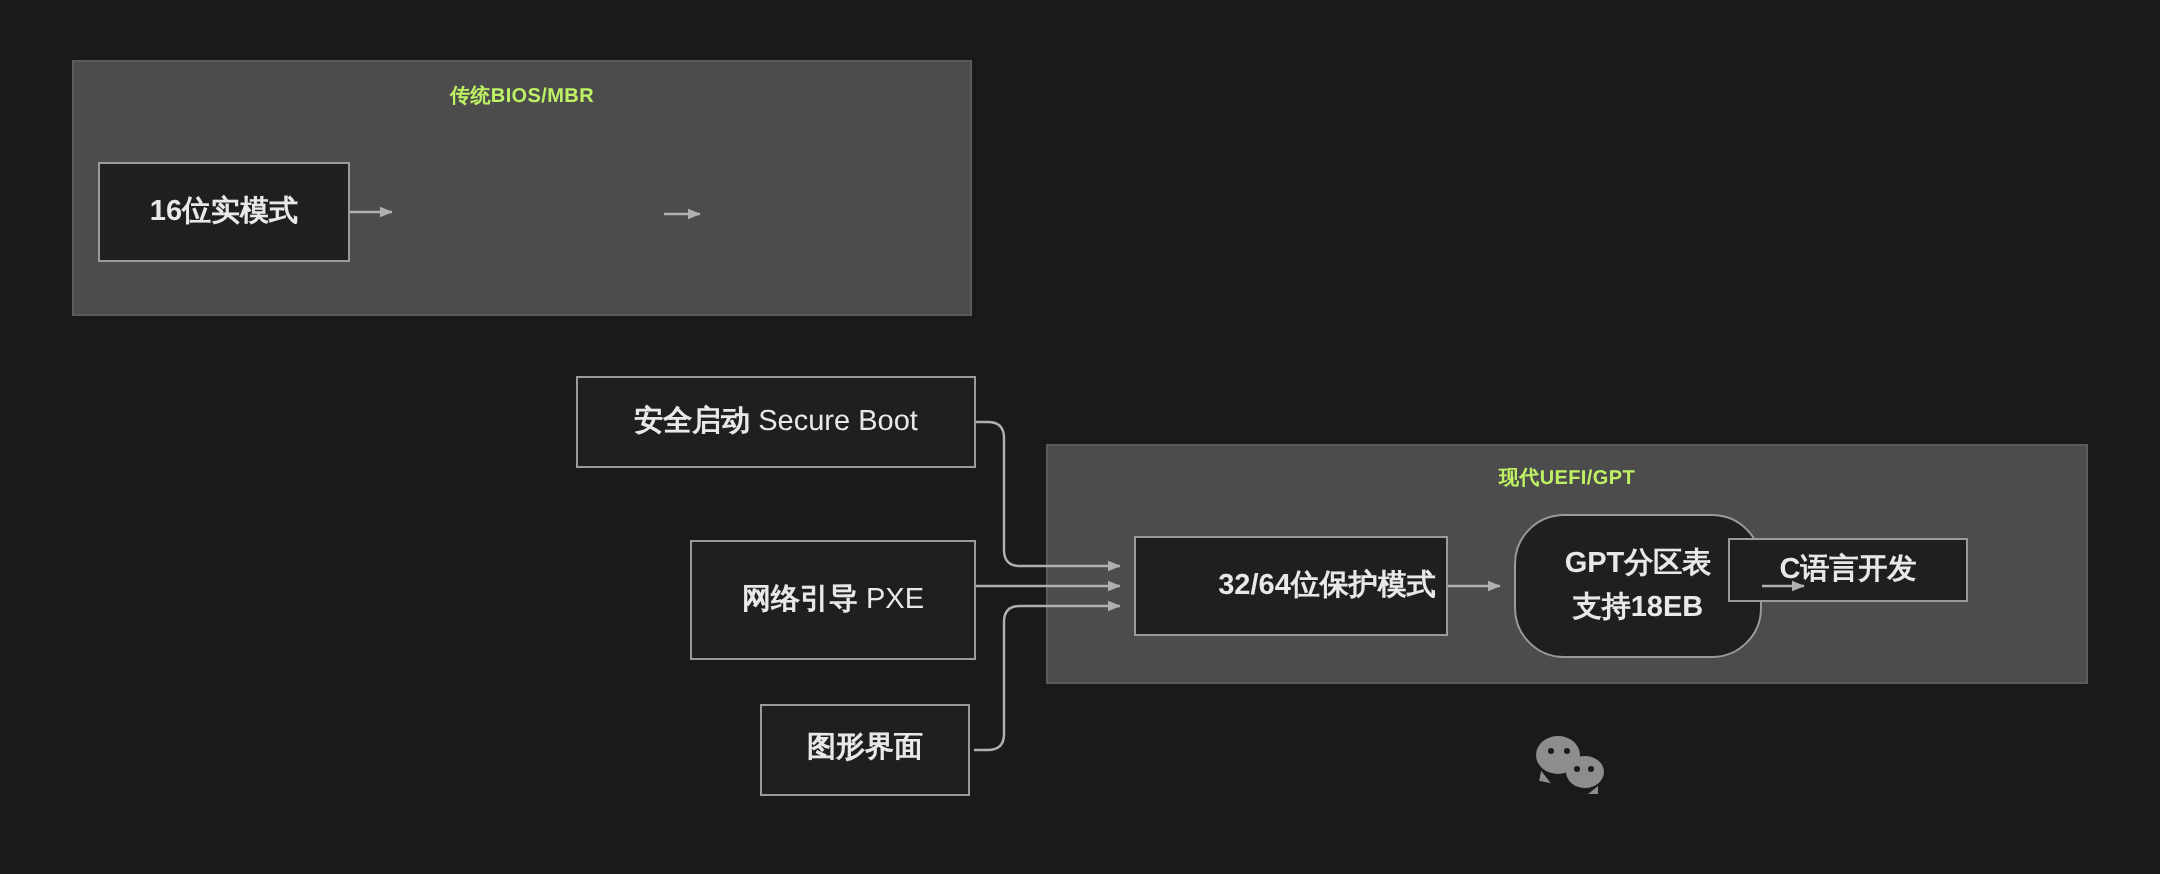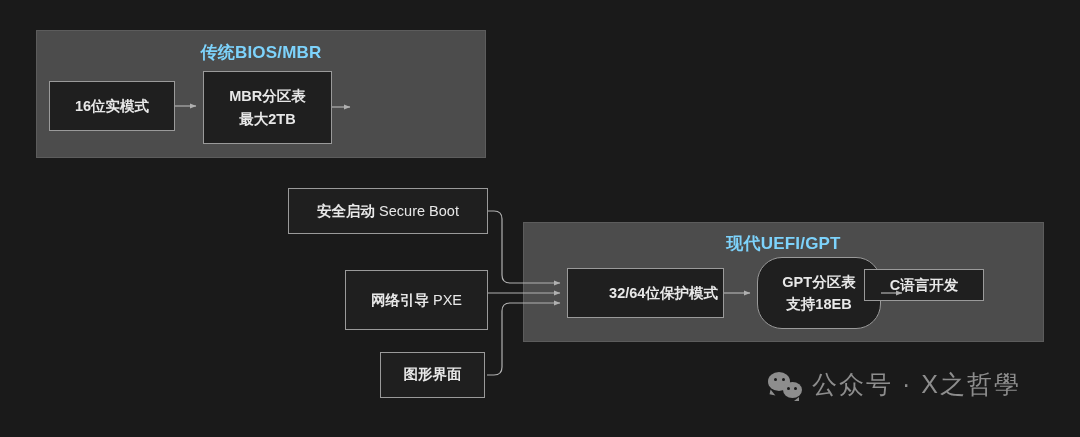--- a/index.html
+++ b/index.html
@@ -19,22 +19,22 @@
     position: absolute;
     background: #4c4c4c;
     border: 1px solid #5c5c5c;
     box-sizing: border-box;
   }
   .group-title {
     position: absolute;
     left: 0;
     right: 0;
     text-align: center;
-    color: #7dd3fc;
-    font-size: 17px;
+    color: #bef264;
+    font-size: 10px;
     font-weight: bold;
     letter-spacing: 0.2px;
     white-space: nowrap;
   }
   .node {
     position: absolute;
     background: #1f1f1f;
     border: 1px solid #9a9a9a;
     box-sizing: border-box;
     display: flex;
@@ -126,24 +126,20 @@
 <div id="canvas">
 
   <div class="group-panel" style="left:36px; top:30px; width:450px; height:128px;">
     <div class="group-title" style="top:10px;">传统BIOS/MBR</div>
   </div>
 
   <div class="node bold" style="left:49px; top:81px; width:126px; height:50px;">
     <span class="l1">16位实模式</span>
   </div>
 
-  <div class="node bold" style="left:203px; top:71px; width:129px; height:73px;">
-    <span class="l1">MBR分区表</span>
-    <span class="l2">最大2TB</span>
-  </div>
 
 
   <div class="node" style="left:288px; top:188px; width:200px; height:46px;">
     <span class="l1"><span class="mix-b">安全启动</span><span class="mix-r"> Secure Boot</span></span>
   </div>
 
   <div class="node" style="left:345px; top:270px; width:143px; height:60px;">
     <span class="l1"><span class="mix-b">网络引导</span><span class="mix-r"> PXE</span></span>
   </div>
 
@@ -206,16 +202,15 @@
 
   <div class="watermark" style="left:768px; top:368px;">
     <span class="wechat-icon">
       <span class="bub-a"></span>
       <span class="dot" style="left:6px; top:6px;"></span>
       <span class="dot" style="left:14px; top:6px;"></span>
       <span class="bub-b"></span>
       <span class="dot" style="left:19px; top:15px;"></span>
       <span class="dot" style="left:26px; top:15px;"></span>
     </span>
-    <span>公众号 · X之哲學</span>
   </div>
 
 </div>
 
 </body></html>

